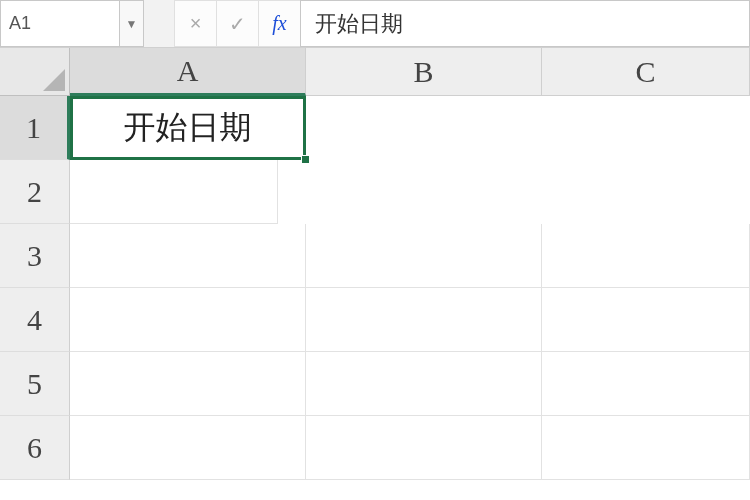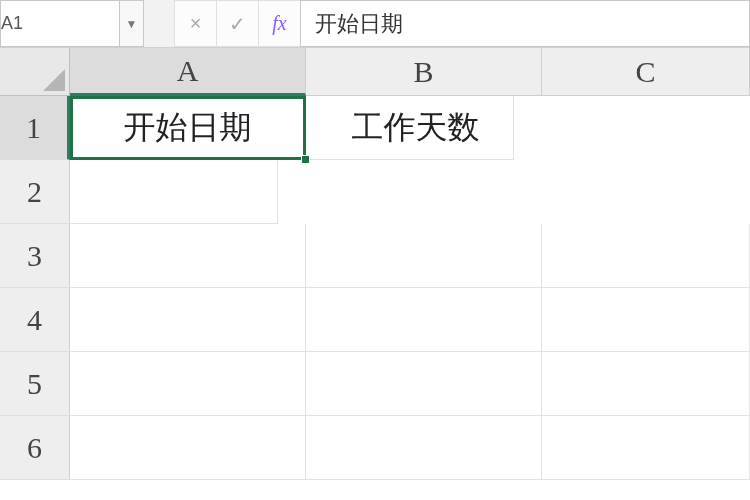--- a/index.html
+++ b/index.html
@@ -20,21 +20,21 @@
     align-items: center;
     background: #f2f2f2;
     border-bottom: 1px solid #d0d0d0;
     font-size: 18px;
   }
   .name-box {
     width: 120px;
     height: 100%;
     display: flex;
     align-items: center;
-    padding-left: 0;
+    padding-left: 8px;
     background: #ffffff;
     border: 1px solid #c8c8c8;
     color: #555;
   }
   .fb-dd {
     width: 24px;
     display: flex;
     align-items: center;
     justify-content: center;
     color: #777;
@@ -50,21 +50,21 @@
     display: flex;
     align-items: center;
     justify-content: center;
     color: #aaa;
     font-size: 20px;
     height: 100%;
     border: 1px solid #e0e0e0;
     border-right: none;
     background: #fcfcfc;
   }
-  .fb-btn.fx { font-style: italic; font-family: "Times New Roman", serif; color: #8b5cf6;}
+  .fb-btn.fx { font-style: italic; font-family: "Times New Roman", serif; color: #1d4ed8;}
   .formula-input {
     flex: 1;
     height: 100%;
     display: flex;
     align-items: center;
     padding-left: 14px;
     background: #ffffff;
     border: 1px solid #c8c8c8;
     font-size: 22px;
     color: #333;
@@ -169,23 +169,20 @@
   <div class="row">
     <div class="corner"></div>
     <div class="col-h colA sel">A</div>
     <div class="col-h colB">B</div>
     <div class="col-h colC">C</div>
   </div>
 
   <div class="row hRow">
     <div class="row-h sel hRow">1</div>
     <div class="cell colA hRow">开始日期</div>
-    <div class="cell colC hRow">
-        <span class="cell-text">工作天数</span>
-      </div>
   </div>
 
   <div class="row hRow">
     <div class="row-h hRow">2</div>
     <div class="cell colC hRow"></div>
   </div>
 
   <div class="row hRow">
     <div class="row-h hRow">3</div>
     <div class="cell colA hRow"></div>

